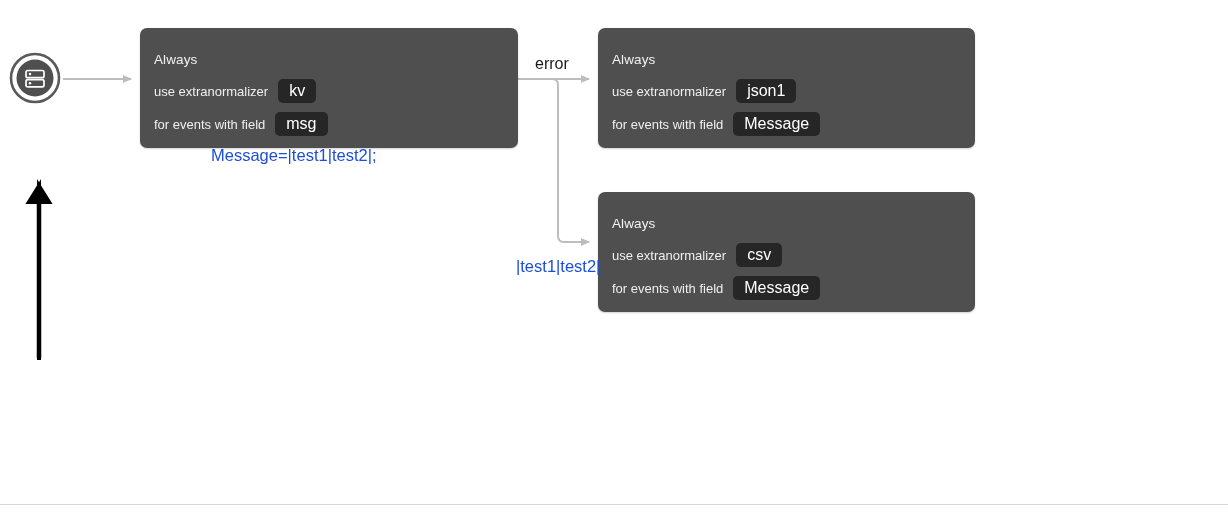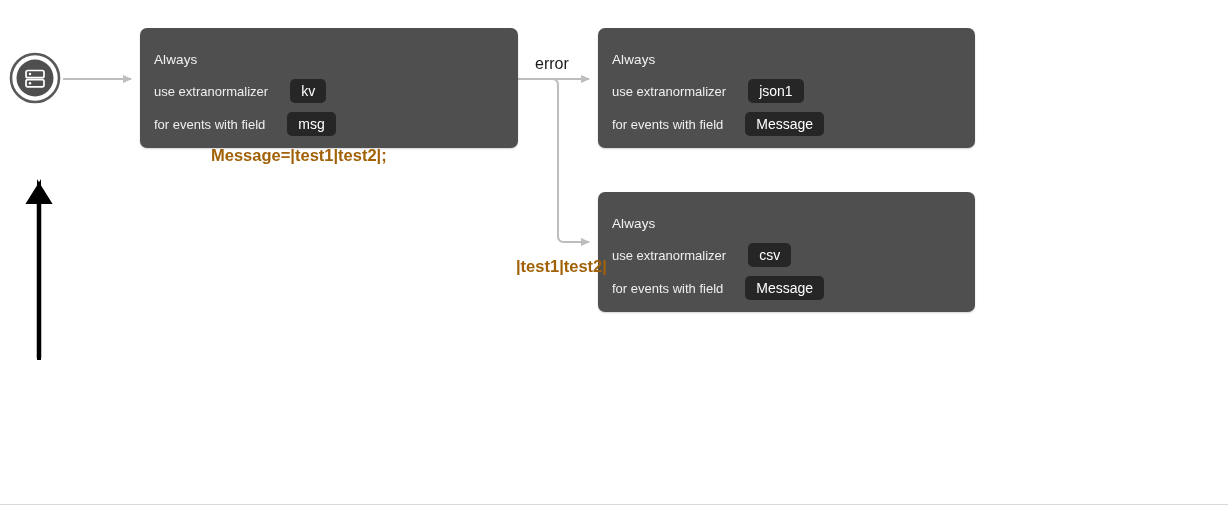--- a/index.html
+++ b/index.html
@@ -58,25 +58,25 @@
   .row-label {
     color: #efefef;
     font-size: 13px;
     line-height: 17px;
     white-space: nowrap;
   }
   .chip {
     display: inline-block;
     background: #262626;
     color: #ffffff;
-    font-size: 14px;
+    font-size: 16px;
     line-height: 16px;
     border-radius: 5px;
     padding: 4px 11px;
-    margin-left: 22px;
+    margin-left: 10px;
     white-space: nowrap;
   }
 
   
   #source-icon {
     position: absolute;
     left: 9px;
     top: 52px;
     width: 52px;
     height: 52px;
@@ -85,25 +85,24 @@
   
   .edge-label {
     position: absolute;
     color: #1a1a1a;
     font-size: 16px;
     line-height: 20px;
     white-space: nowrap;
   }
   .sample-label {
     position: absolute;
-    color: #a16207;
+    color: #1d4ed8;
     font-size: 16.5px;
     line-height: 21px;
     white-space: nowrap;
-    font-weight: bold;
   }
 
   
   #raw-log {
     position: absolute;
     left: 23px;
     top: 392px;
     color: #2e3a52;
     font-size: 16.5px;
     line-height: 22px;

